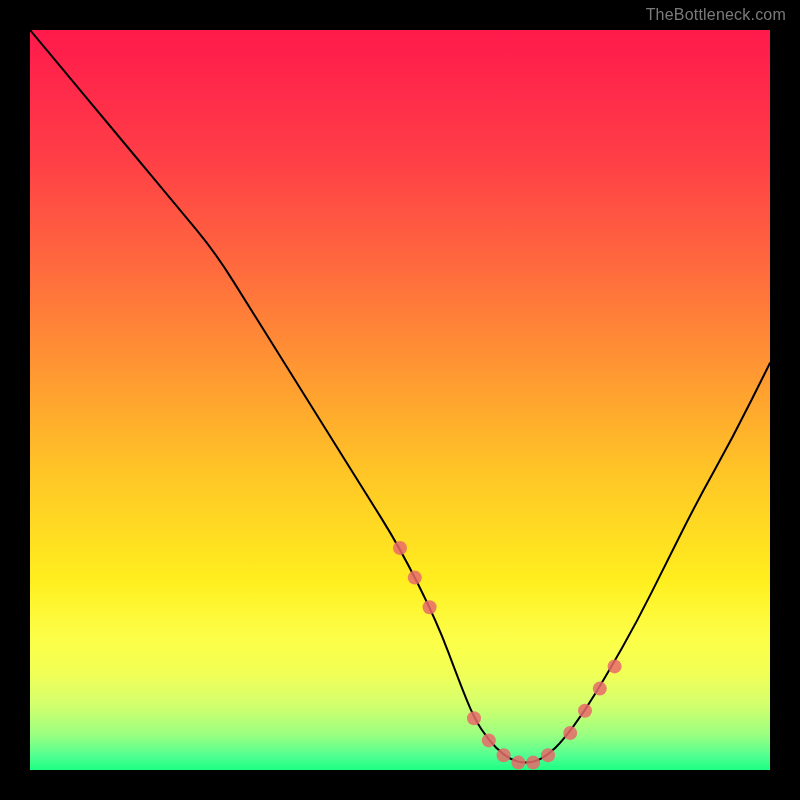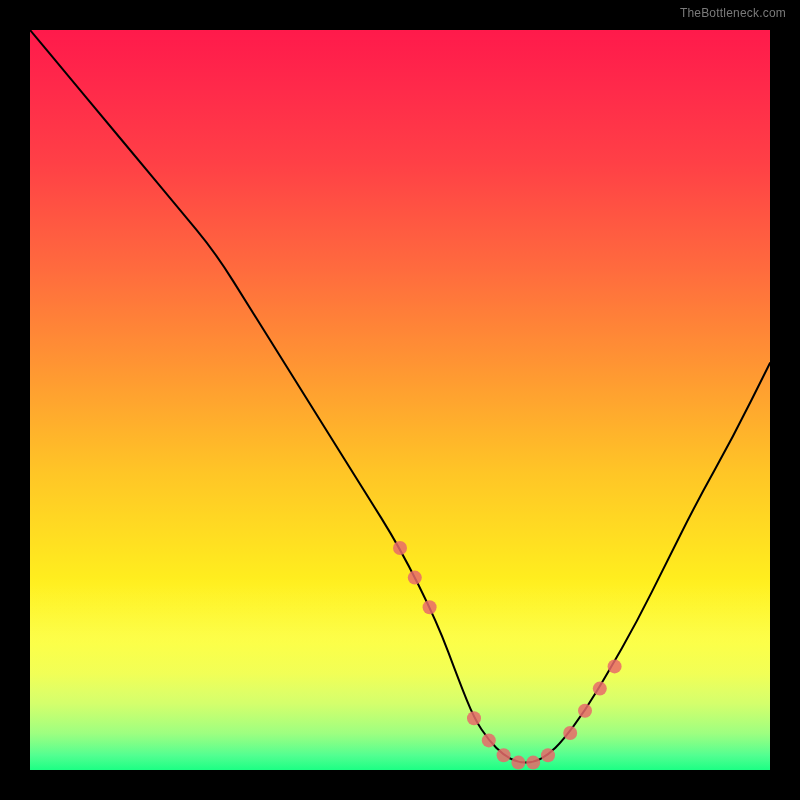--- a/index.html
+++ b/index.html
@@ -61,21 +61,21 @@
     inset: 0;
     width: 100%;
     height: 100%;
     pointer-events: none;
   }
   .watermark {
     position: absolute;
     top: 6px;
     right: 14px;
     color: #7a7a7a;
-    font-size: 12px;
+    font-size: 16px;
     letter-spacing: 0.2px;
     font-weight: 500;
     user-select: none;
   }
 </style>
 </head>
 <body>
 
 <div class="stage">
 

